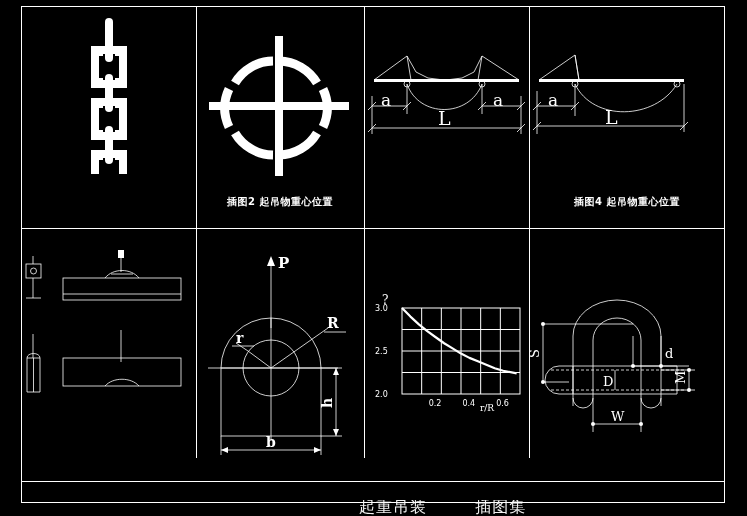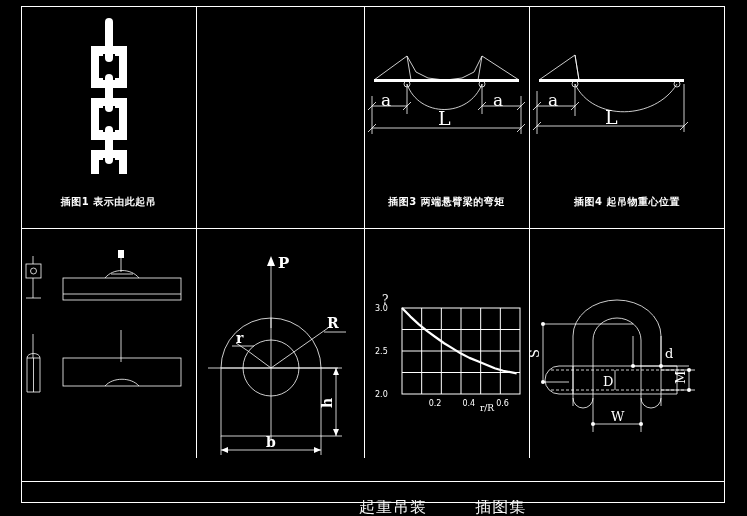--- a/index.html
+++ b/index.html
@@ -64,23 +64,43 @@
           <rect x="70" y="120" width="36" height="8"></rect>
 
           <rect x="84" y="114" width="8" height="38" rx="4"></rect>
 
           <path d="M70 138 h12 v10 h-4 v14 h-8 z"></path>
           <path d="M106 138 h-12 v10 h4 v14 h8 z"></path>
           <rect x="70" y="138" width="36" height="8"></rect>
         </g>
       </svg>
     </div>
-    <div class="caption" style="top:190px;">插图1   表示由此起吊</div>
-  </div>
-
+  </div>
+
+  <div class="panel" style="left:196px;top:6px;width:168px;height:222px;">
+    <div class="art" style="top:8px;">
+      <svg width="168" height="175" viewBox="0 0 168 175">
+        <g class="stf">
+
+          <rect x="79" y="22" width="8" height="140"></rect>
+          <rect x="13" y="88" width="140" height="8"></rect>
+        </g>
+
+        <g stroke="#fff" fill="none" stroke-width="9">
+          <path d="M 83 47 A 45 45 0 0 1 121 69"></path>
+          <path d="M 127 75 A 45 45 0 0 1 127 113"></path>
+          <path d="M 121 119 A 45 45 0 0 1 83 141"></path>
+          <path d="M 77 141 A 45 45 0 0 1 39 119"></path>
+          <path d="M 33 113 A 45 45 0 0 1 33 75"></path>
+          <path d="M 39 69 A 45 45 0 0 1 77 47"></path>
+        </g>
+      </svg>
+    </div>
+    <div class="caption" style="top:190px;">插图2   起吊物重心位置</div>
+  </div>
 
   <div class="panel" style="left:364px;top:6px;width:165px;height:222px;">
     <div class="art" style="top:30px;">
       <svg width="165" height="140" viewBox="0 0 165 140">
 
         <rect class="stf" x="10" y="43" width="145" height="3"></rect>
 
         <circle class="thin" cx="43" cy="48" r="3"></circle>
         <circle class="thin" cx="118" cy="48" r="3"></circle>
 
@@ -105,21 +125,20 @@
           <line x1="8" y1="92" x2="157" y2="92"></line>
           <line x1="8" y1="78" x2="8" y2="98"></line>
           <line x1="157" y1="78" x2="157" y2="98"></line>
           <path d="M4 96 L12 88 M153 96 L161 88"></path>
         </g>
         <text class="lbl" x="17" y="70" font-size="17">a</text>
         <text class="lbl" x="129" y="70" font-size="17">a</text>
         <text class="lbl" x="74" y="89" font-size="19">L</text>
       </svg>
     </div>
-    <div class="caption" style="top:190px;">插图3   两端悬臂梁的弯矩</div>
   </div>
 
   <div class="panel" style="left:529px;top:6px;width:196px;height:222px;">
     <div class="art" style="top:30px;">
       <svg width="196" height="140" viewBox="0 0 196 140">
         <rect class="stf" x="10" y="43" width="145" height="3"></rect>
         <circle class="thin" cx="46" cy="48" r="3"></circle>
         <circle class="thin" cx="148" cy="48" r="3"></circle>
 
         <path class="thin" d="M10 44 L46 19 L50 44"></path>

